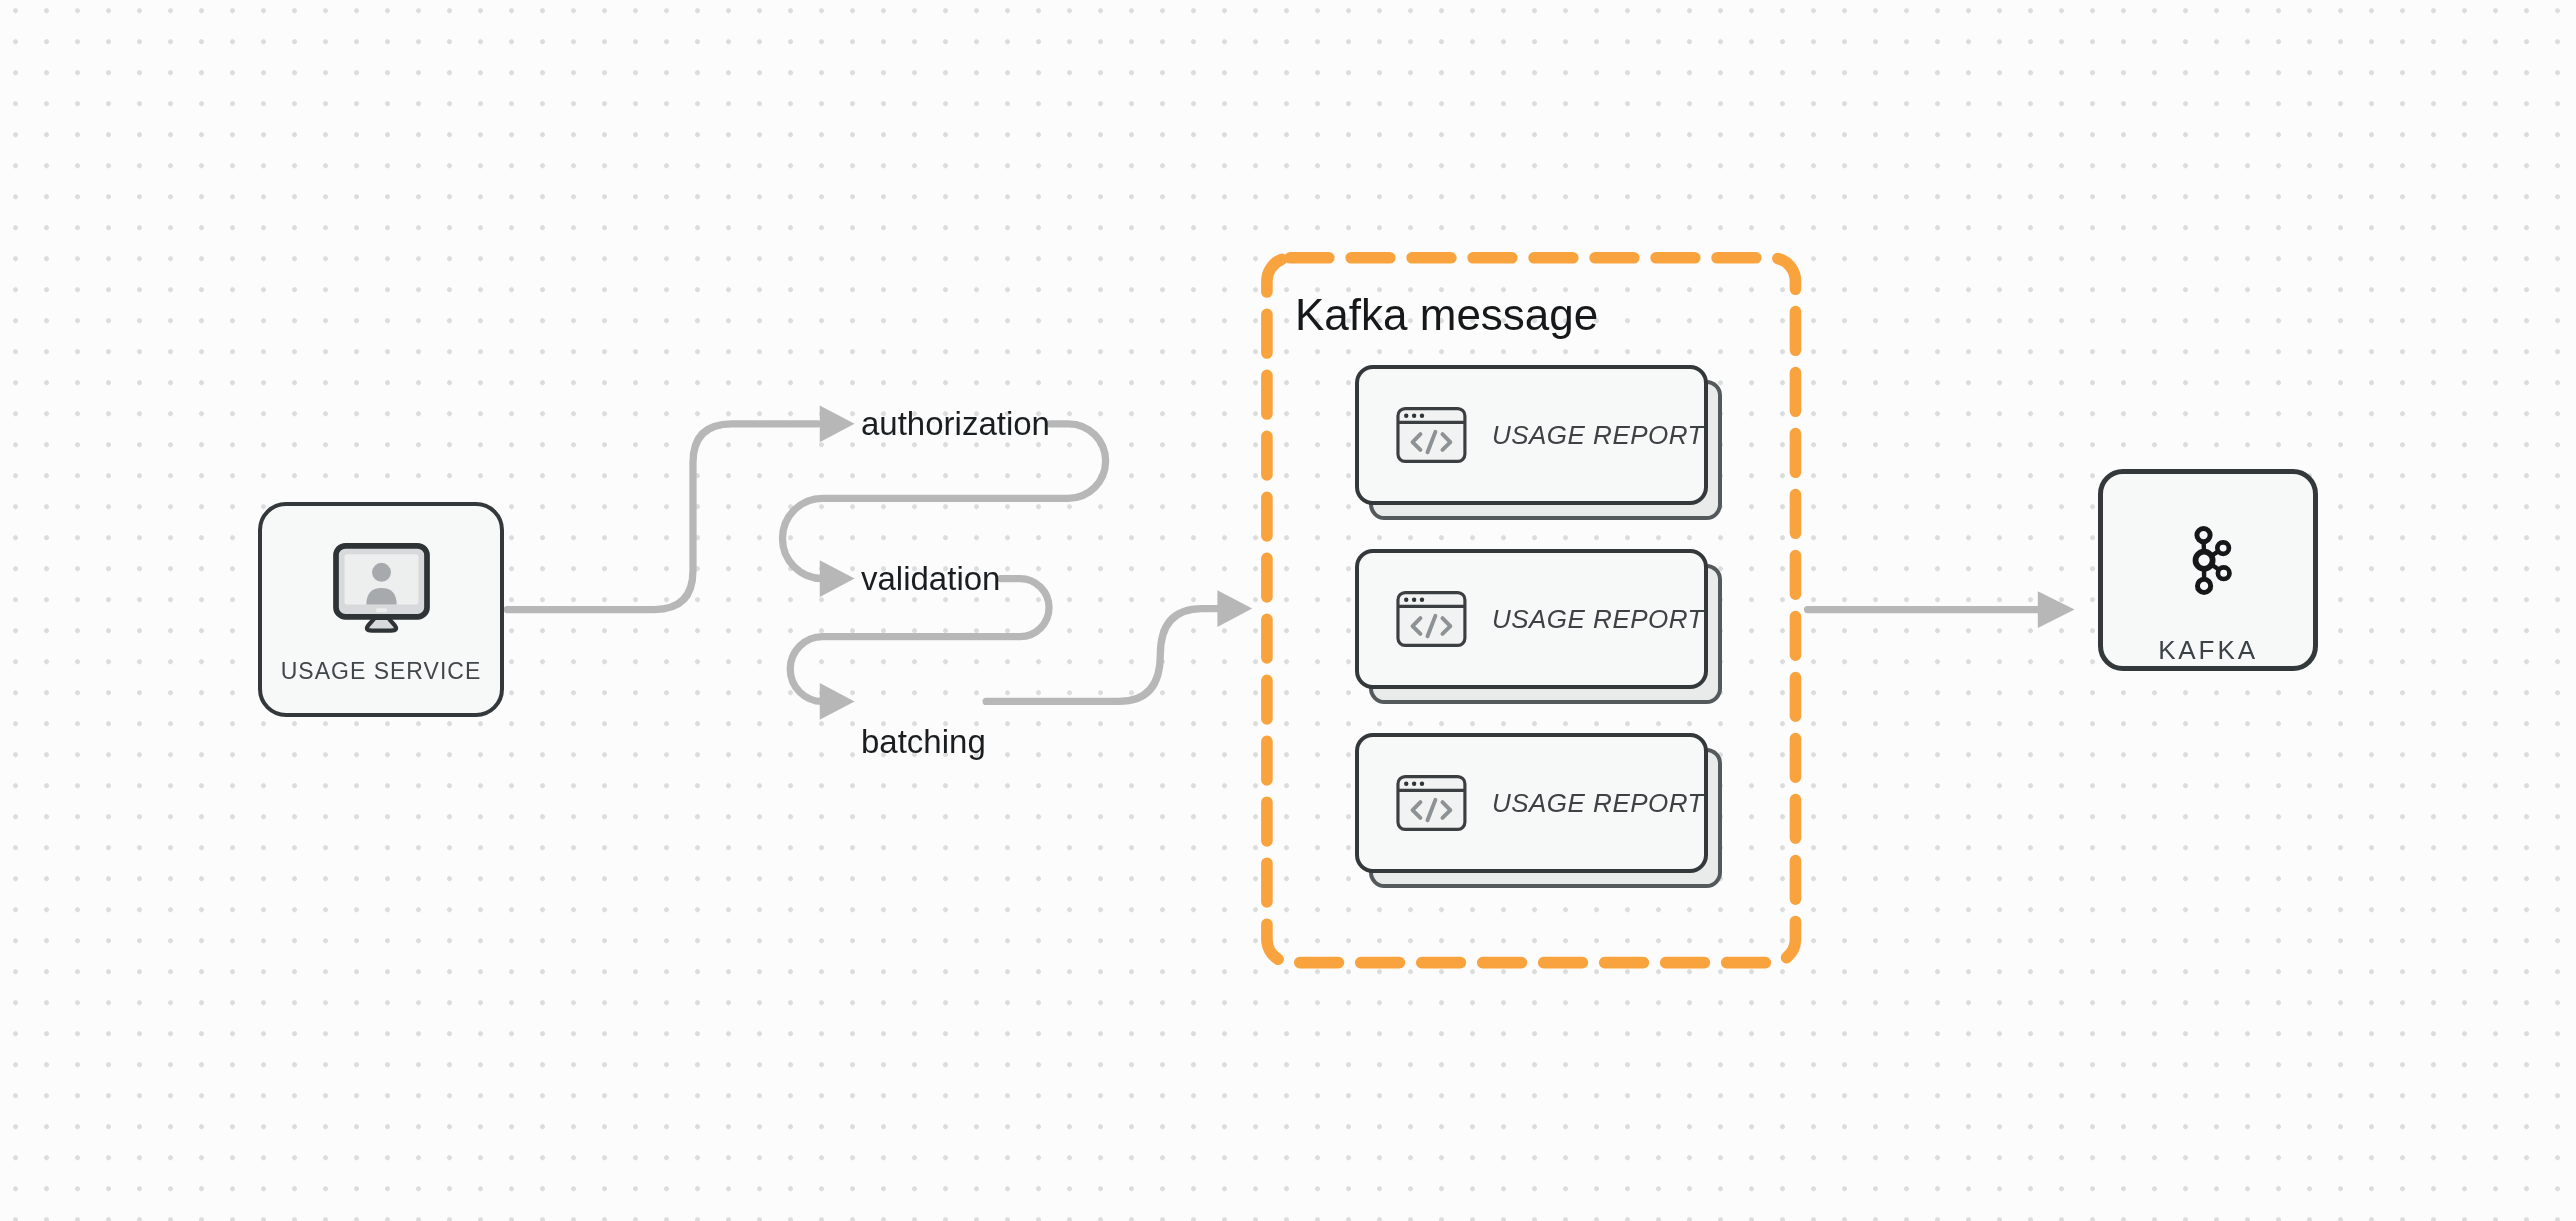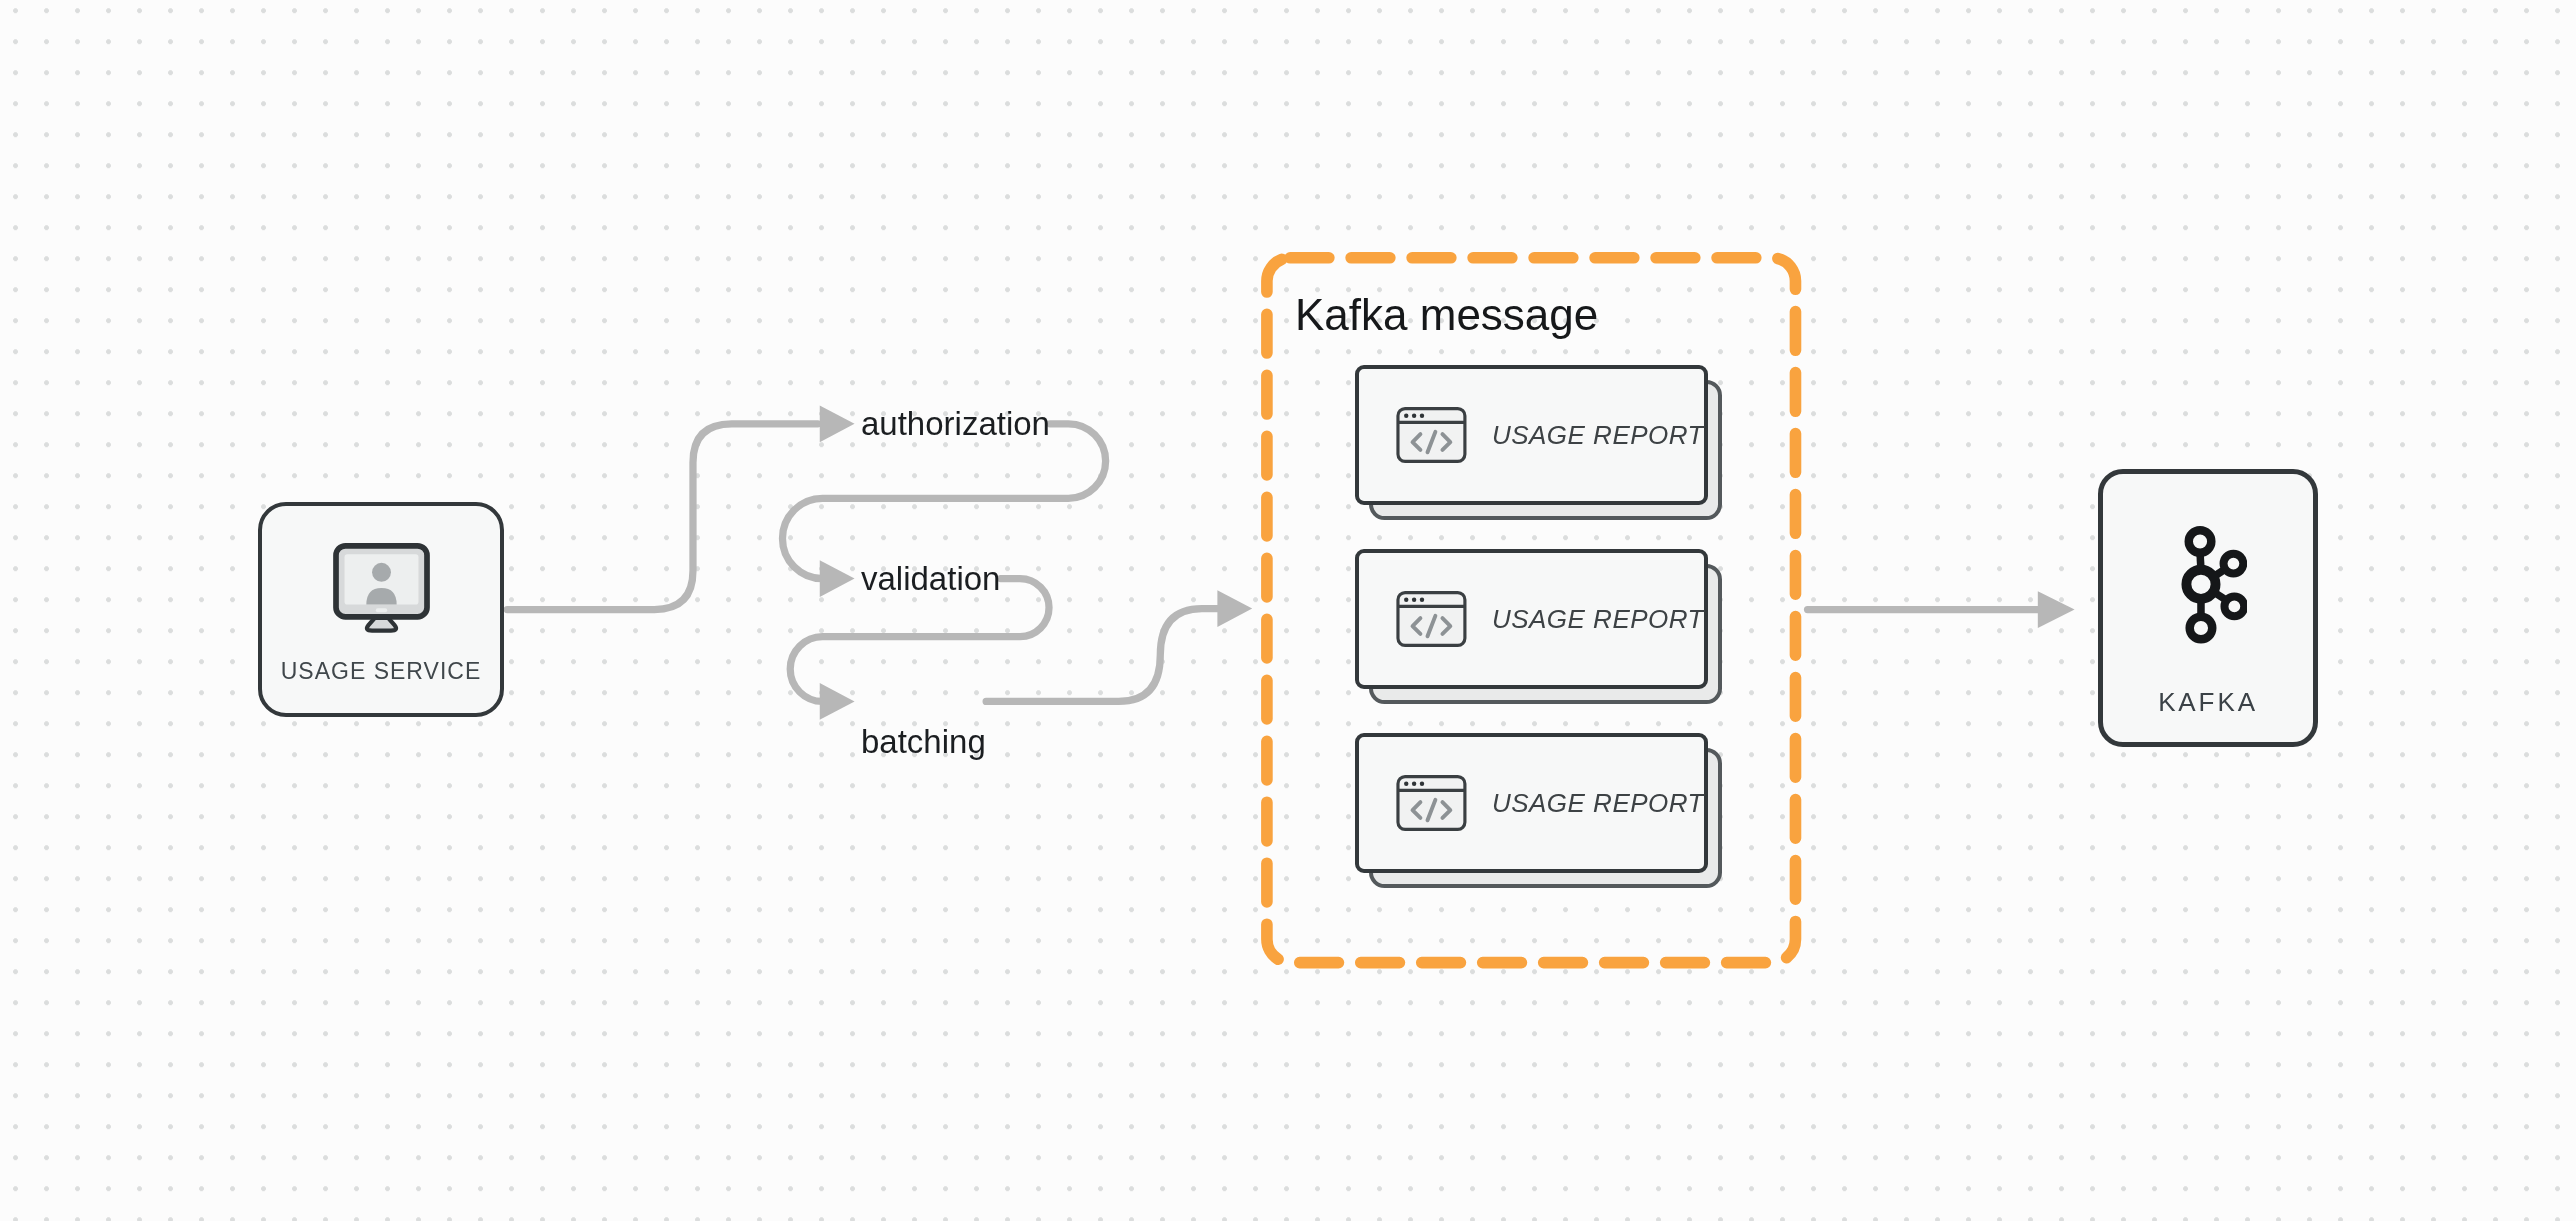--- a/index.html
+++ b/index.html
@@ -20,21 +20,21 @@
   .node{
     position:absolute;z-index:2;box-sizing:border-box;
     background:#f7f8f8;border:4.8px solid #33383b;
     display:flex;flex-direction:column;align-items:center;
   }
   #usage-service-node{
     left:258px;top:502px;width:246px;height:215px;
     border-radius:28px;padding-top:36px;
   }
   #kafka-node{
-    left:2098px;top:469px;width:220px;height:278px;
+    left:2098px;top:469px;width:220px;height:202px;
     border-radius:25px;border-width:5.8px;padding-top:52px;
   }
   .node-label{
     color:#40474b;font-size:23px;letter-spacing:1px;margin-top:25px;white-space:nowrap;
   }
   #kafka-node .node-label{
     color:#3b4247;font-size:26px;letter-spacing:2.9px;margin-top:35px;
   }
   .step-label{
     position:absolute;z-index:2;left:861px;height:39px;line-height:39px;
@@ -51,21 +51,21 @@
   .report-card{position:absolute;left:1355px;width:353px;height:140px;z-index:2;}
   #report-card-1{top:365px;}
   #report-card-2{top:549px;}
   #report-card-3{top:733px;}
   .card-back{
     position:absolute;left:13.5px;top:14.5px;width:100%;height:100%;box-sizing:border-box;
     background:#e9eaea;border:4.8px solid #54595c;border-radius:15.5px;
   }
   .card-front{
     position:absolute;left:0;top:0;width:100%;height:100%;box-sizing:border-box;
-    background:#f7f8f8;border:4.8px solid #33383b;border-radius:9px;
+    background:#f7f8f8;border:4.8px solid #33383b;border-radius:18px;
     display:flex;align-items:center;padding-left:37px;
   }
   .report-label{
     margin-left:25px;font-size:26px;font-style:italic;letter-spacing:0.5px;
     color:#3d4245;white-space:nowrap;
   }
   .icon{display:block;}
 </style>
 </head>
 <body>

